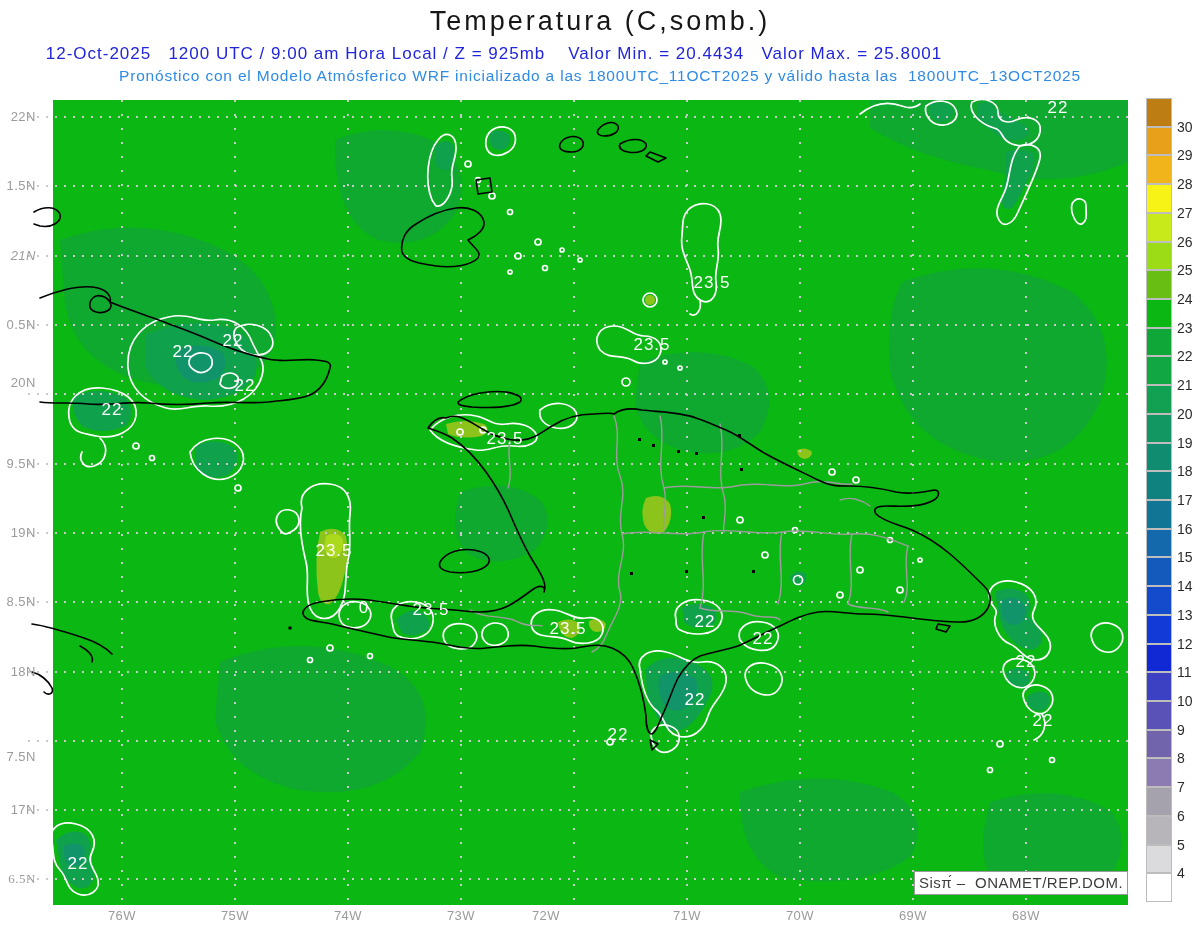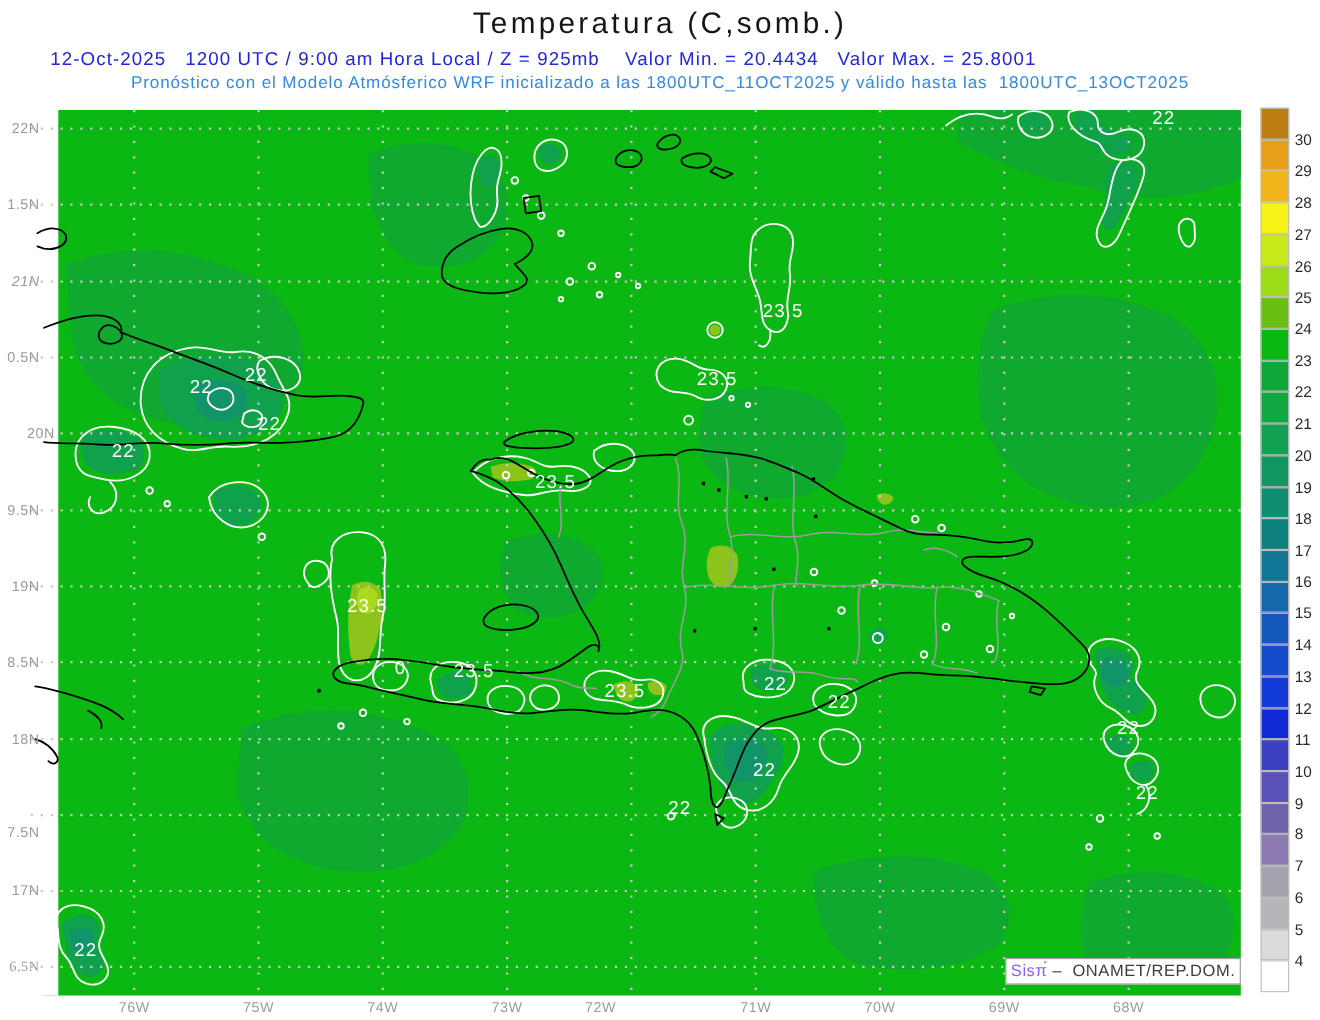--- a/index.html
+++ b/index.html
@@ -41,21 +41,21 @@
   .cbar-seg{position:absolute;left:1146px;width:24px;border:1px solid #bdbdbd;}
   .cbar-label{
     position:absolute;left:1177px;width:34px;text-align:left;
     font-size:14px;color:#2b2b2b;
   }
   .watermark{
     position:absolute;left:874px;top:771px;width:212px;height:22px;line-height:22px;
     background:#ffffff;border:1px solid #9a9a9a;text-align:center;
     font-size:15px;letter-spacing:0.5px;color:#3c3c3c;white-space:pre;z-index:5;
   }
-  .watermark .brand{color:#8b5cf6;}
+  .watermark .brand{color:#404040;}
 </style>
 </head>
 <body>
 
 <div class="page-title">Temperatura (C,somb.)</div>
 <div class="subtitle1">12-Oct-2025   1200 UTC / 9:00 am Hora Local / Z = 925mb    Valor Min. = 20.4434   Valor Max. = 25.8001</div>
 <div class="subtitle2">Pronóstico con el Modelo Atmósferico WRF inicializado a las 1800UTC_11OCT2025 y válido hasta las  1800UTC_13OCT2025</div>
 
 <div class="map-wrap">
   <svg id="map-svg" width="1088" height="805" viewBox="0 0 1088 805">
@@ -315,21 +315,21 @@
   </svg>
 
   <div class="watermark"><span class="brand">Sisπ́ </span><span>–  ONAMET/REP.DOM.</span></div>
 </div>
 
 <div id="lat-axis">
     <div class="lat-label" style="top: 109px;">22N</div>
     <div class="lat-label" style="top: 178px;">1.5N</div>
     <div class="lat-label" style="top: 248px; font-style: italic;">21N</div>
     <div class="lat-label" style="top: 317px;">0.5N</div>
-    <div class="lat-label" style="top: 386px; padding-left: 14px;">20N</div>
+    <div class="lat-label" style="top: 375px;">20N</div>
     <div class="lat-label" style="top: 456px;">9.5N</div>
     <div class="lat-label" style="top: 525px;">19N</div>
     <div class="lat-label" style="top: 594px;">8.5N</div>
     <div class="lat-label" style="top: 664px;">18N</div>
     <div class="lat-label" style="top: 733px; margin-top: 16px;">7.5N</div>
     <div class="lat-label" style="top: 802px;">17N</div>
     <div class="lat-label" style="top: 871px; font-family: Liberation Serif, serif;">6.5N</div>
   </div>
 <div id="lon-axis">
     <div class="lon-label" style="left: 100px;">76W</div>

